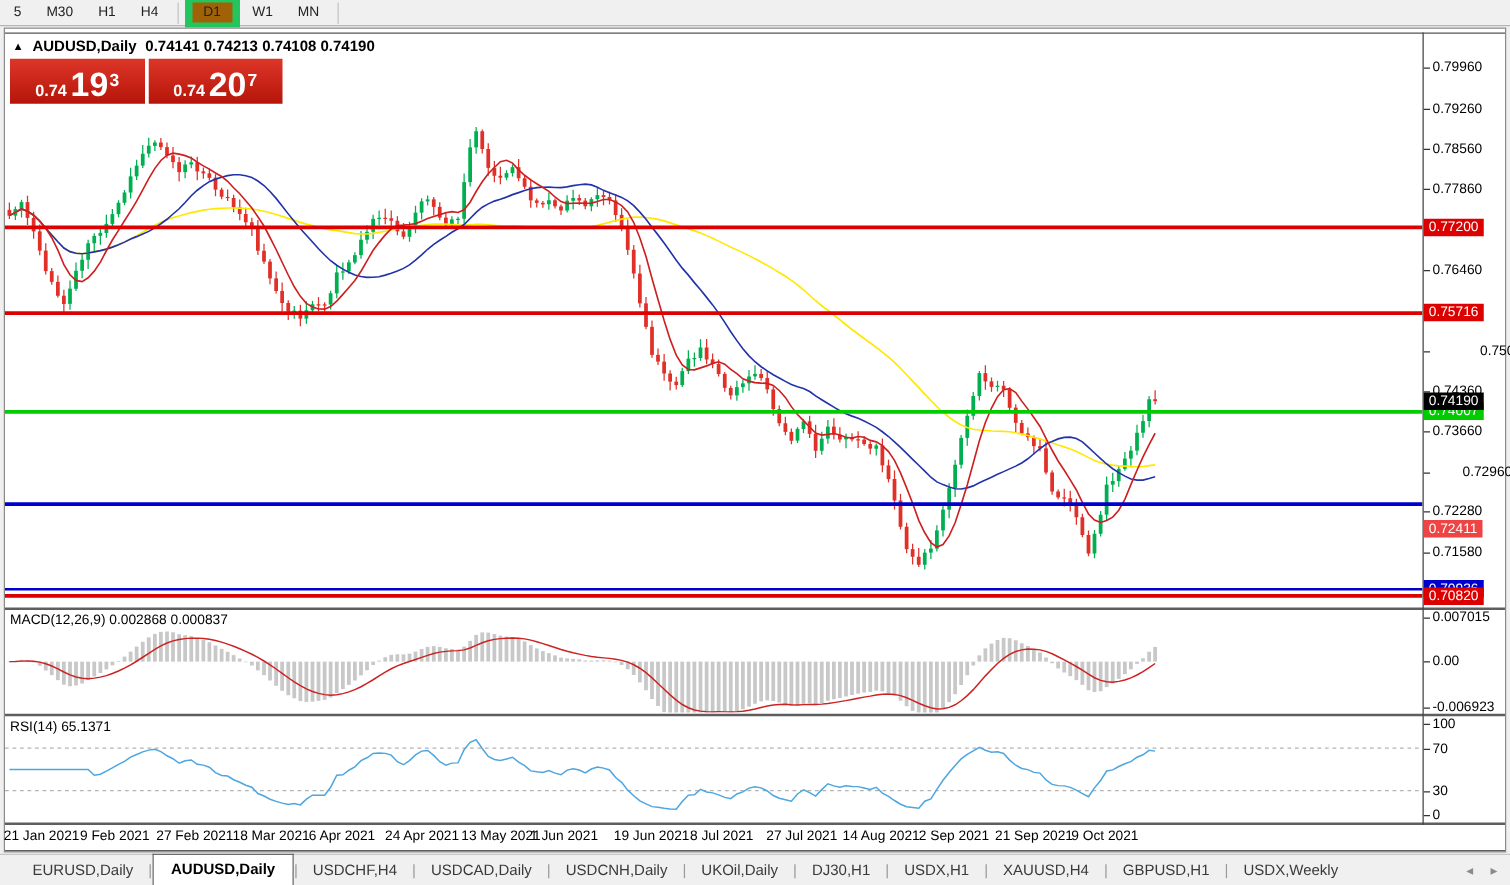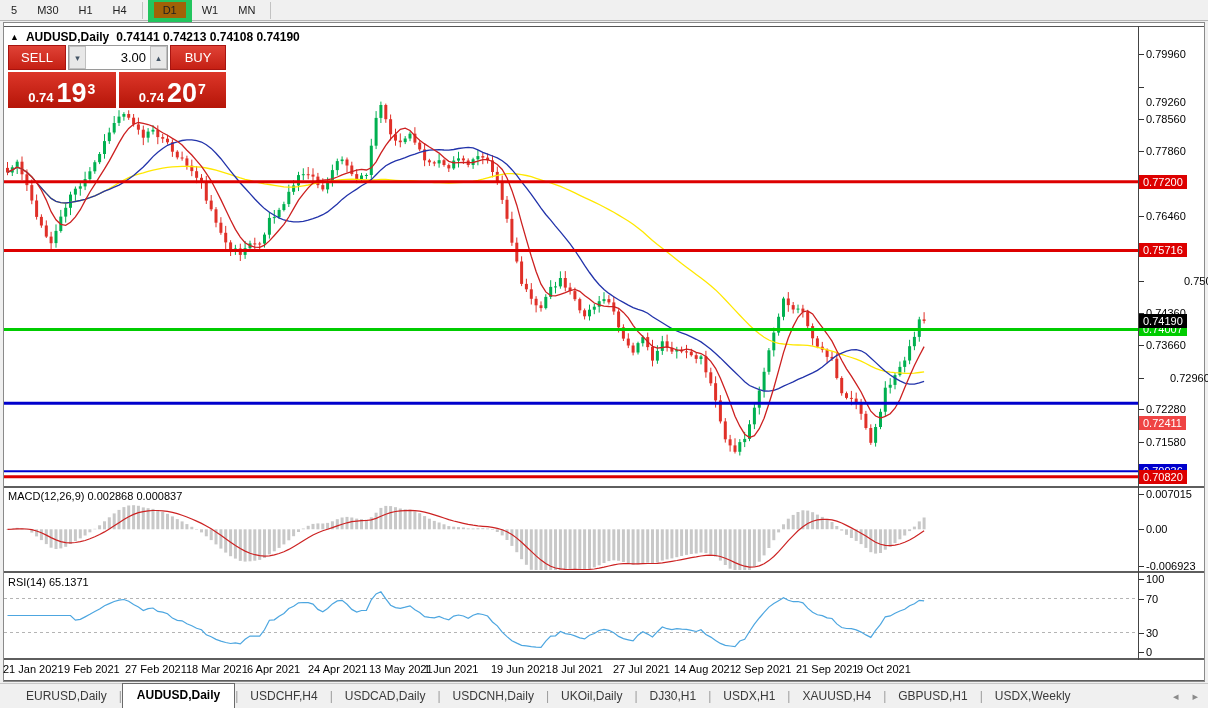--- a/index.html
+++ b/index.html
@@ -676,21 +676,21 @@
     <line x1="0" y1="59.5" x2="1134" y2="59.5" stroke="#b4b4b4" stroke-width="1" stroke-dasharray="3,3"></line>
     <polyline points="3.5,42.5 8.3,42.5 13.2,42.5 18.0,42.5 22.9,42.5 27.8,42.5 32.6,42.5 37.4,42.5 42.3,42.5 47.1,42.5 52.0,42.5 56.8,42.5 61.7,42.5 66.5,42.5 71.4,47.2 76.3,46.4 81.1,43.9 85.9,41.3 90.8,38.5 95.6,36.1 100.5,32.7 105.3,30.6 110.2,28.5 115.0,27.1 119.9,26.5 124.7,28.3 129.6,31.6 134.4,34.0 139.3,37.6 144.1,35.6 149.0,35.0 153.8,38.4 158.7,39.1 163.5,40.8 168.4,45.1 173.3,47.4 178.1,47.8 182.9,50.8 187.8,52.8 192.6,55.2 197.5,56.8 202.3,61.8 207.2,63.8 212.0,66.4 216.9,68.1 221.7,69.5 226.6,70.5 231.4,69.9 236.3,70.9 241.1,66.3 246.0,63.1 250.8,63.1 255.7,63.1 260.5,56.8 265.4,47.2 270.3,46.8 275.1,43.2 279.9,40.5 284.8,35.5 289.6,33.2 294.5,29.8 299.3,29.5 304.2,29.7 309.0,31.1 313.9,36.4 318.8,38.8 323.6,35.5 328.4,30.9 333.3,27.9 338.1,27.4 343.0,31.3 347.8,36.4 352.7,39.1 357.5,37.5 362.4,37.3 367.3,26.8 372.1,20.9 376.9,18.8 381.8,25.8 386.6,32.2 391.5,34.6 396.3,35.3 401.2,34.2 406.0,32.8 410.9,36.7 415.7,39.5 420.6,43.7 425.4,44.4 430.3,44.9 435.1,43.4 440.0,45.5 444.8,46.8 449.7,43.1 454.5,42.0 459.4,43.0 464.2,45.3 469.1,42.2 473.9,40.6 478.8,41.5 483.6,43.0 488.5,49.0 493.3,52.9 498.2,59.1 503.0,63.6 507.9,67.7 512.8,70.1 517.6,72.3 522.4,72.8 527.3,73.6 532.1,74.2 537.0,74.4 541.8,68.2 546.7,63.1 551.5,62.8 556.4,58.5 561.3,60.6 566.1,61.3 570.9,62.9 575.8,64.9 580.6,65.9 585.5,62.2 590.3,60.5 595.2,57.5 600.0,56.4 604.9,57.3 609.8,59.8 614.6,63.4 619.4,65.6 624.3,66.8 629.1,67.9 634.0,62.2 638.8,58.8 643.7,61.1 648.5,63.9 653.4,58.7 658.3,54.0 663.1,55.7 667.9,56.7 672.8,55.7 677.6,56.2 682.5,56.3 687.3,57.4 692.2,58.5 697.0,56.8 701.9,61.5 706.8,64.1 711.6,67.4 716.4,70.4 721.3,72.4 726.1,73.0 731.0,73.6 735.8,68.0 740.7,66.2 745.5,58.5 750.4,51.2 755.3,45.0 760.1,39.4 764.9,34.1 769.8,30.5 774.6,27.7 779.5,24.8 784.3,27.2 789.2,28.7 794.0,28.5 798.9,29.8 803.7,35.1 808.6,39.2 813.4,41.8 818.3,42.7 823.1,44.9 828.0,45.5 832.8,50.9 837.7,54.5 842.5,55.5 847.4,55.7 852.2,56.9 857.1,59.1 861.9,61.9 866.8,64.4 871.6,57.3 876.5,51.4 881.3,43.8 886.2,42.9 891.0,40.2 895.9,38.0 900.7,36.3 905.6,32.8 910.4,30.8 915.3,27.3 920.1,27.9" fill="none" stroke="#4DA6E0" stroke-width="1.2"></polyline>
   </svg>
 <div class="indlabel" style="top:576px">RSI(14) 65.1371</div>
 
 <div class="axis-vline"></div>
 <div id="axiscol">
     <div class="tickdash" style="top: 54px;"></div>
     <div class="tick" style="top: 48px;">0.79960</div>
     <div class="tickdash" style="top: 87px;"></div>
-    <div class="tick" style="top: 96px;">0.79260</div>
+    <div class="tick" style="top: 81px;">0.79260</div>
     <div class="tickdash" style="top: 119px;"></div>
     <div class="tick" style="top: 113px;">0.78560</div>
     <div class="tickdash" style="top: 151px;"></div>
     <div class="tick" style="top: 145px;">0.77860</div>
     <div class="tickdash" style="top: 216px;"></div>
     <div class="tick" style="top: 210px;">0.76460</div>
     <div class="tickdash" style="top: 281px;"></div>
     <div class="tick" style="top: 275px; margin-left: 38px;">0.75060</div>
     <div class="tickdash" style="top: 313px;"></div>
     <div class="tick" style="top: 307px;">0.74360</div>
@@ -743,29 +743,20 @@
     <div class="datelabel" style="left: 857px;">9 Oct 2021</div>
   </div>
 
 <div class="title">
   <span class="tri">▲</span>
   <span>AUDUSD,Daily</span>
   <span class="ohlc">0.74141 0.74213 0.74108 0.74190</span>
 </div>
 
 <div class="widget">
-  <div class="row1">
-    <button class="sellbtn">SELL</button>
-    <div class="spin">
-      <button class="spbtn">▾</button>
-      <div class="vol">3.00</div>
-      <button class="spbtn">▴</button>
-    </div>
-    <button class="buybtn">BUY</button>
-  </div>
   <div class="row2">
     <div class="pricebox">
       <span class="pfx">0.74</span>
         <span class="big">19</span>
         <span class="sup">3</span>
     </div>
     <div class="pricebox">
       <span class="pfx">0.74</span>
         <span class="big">20</span>
         <span class="sup">7</span>

